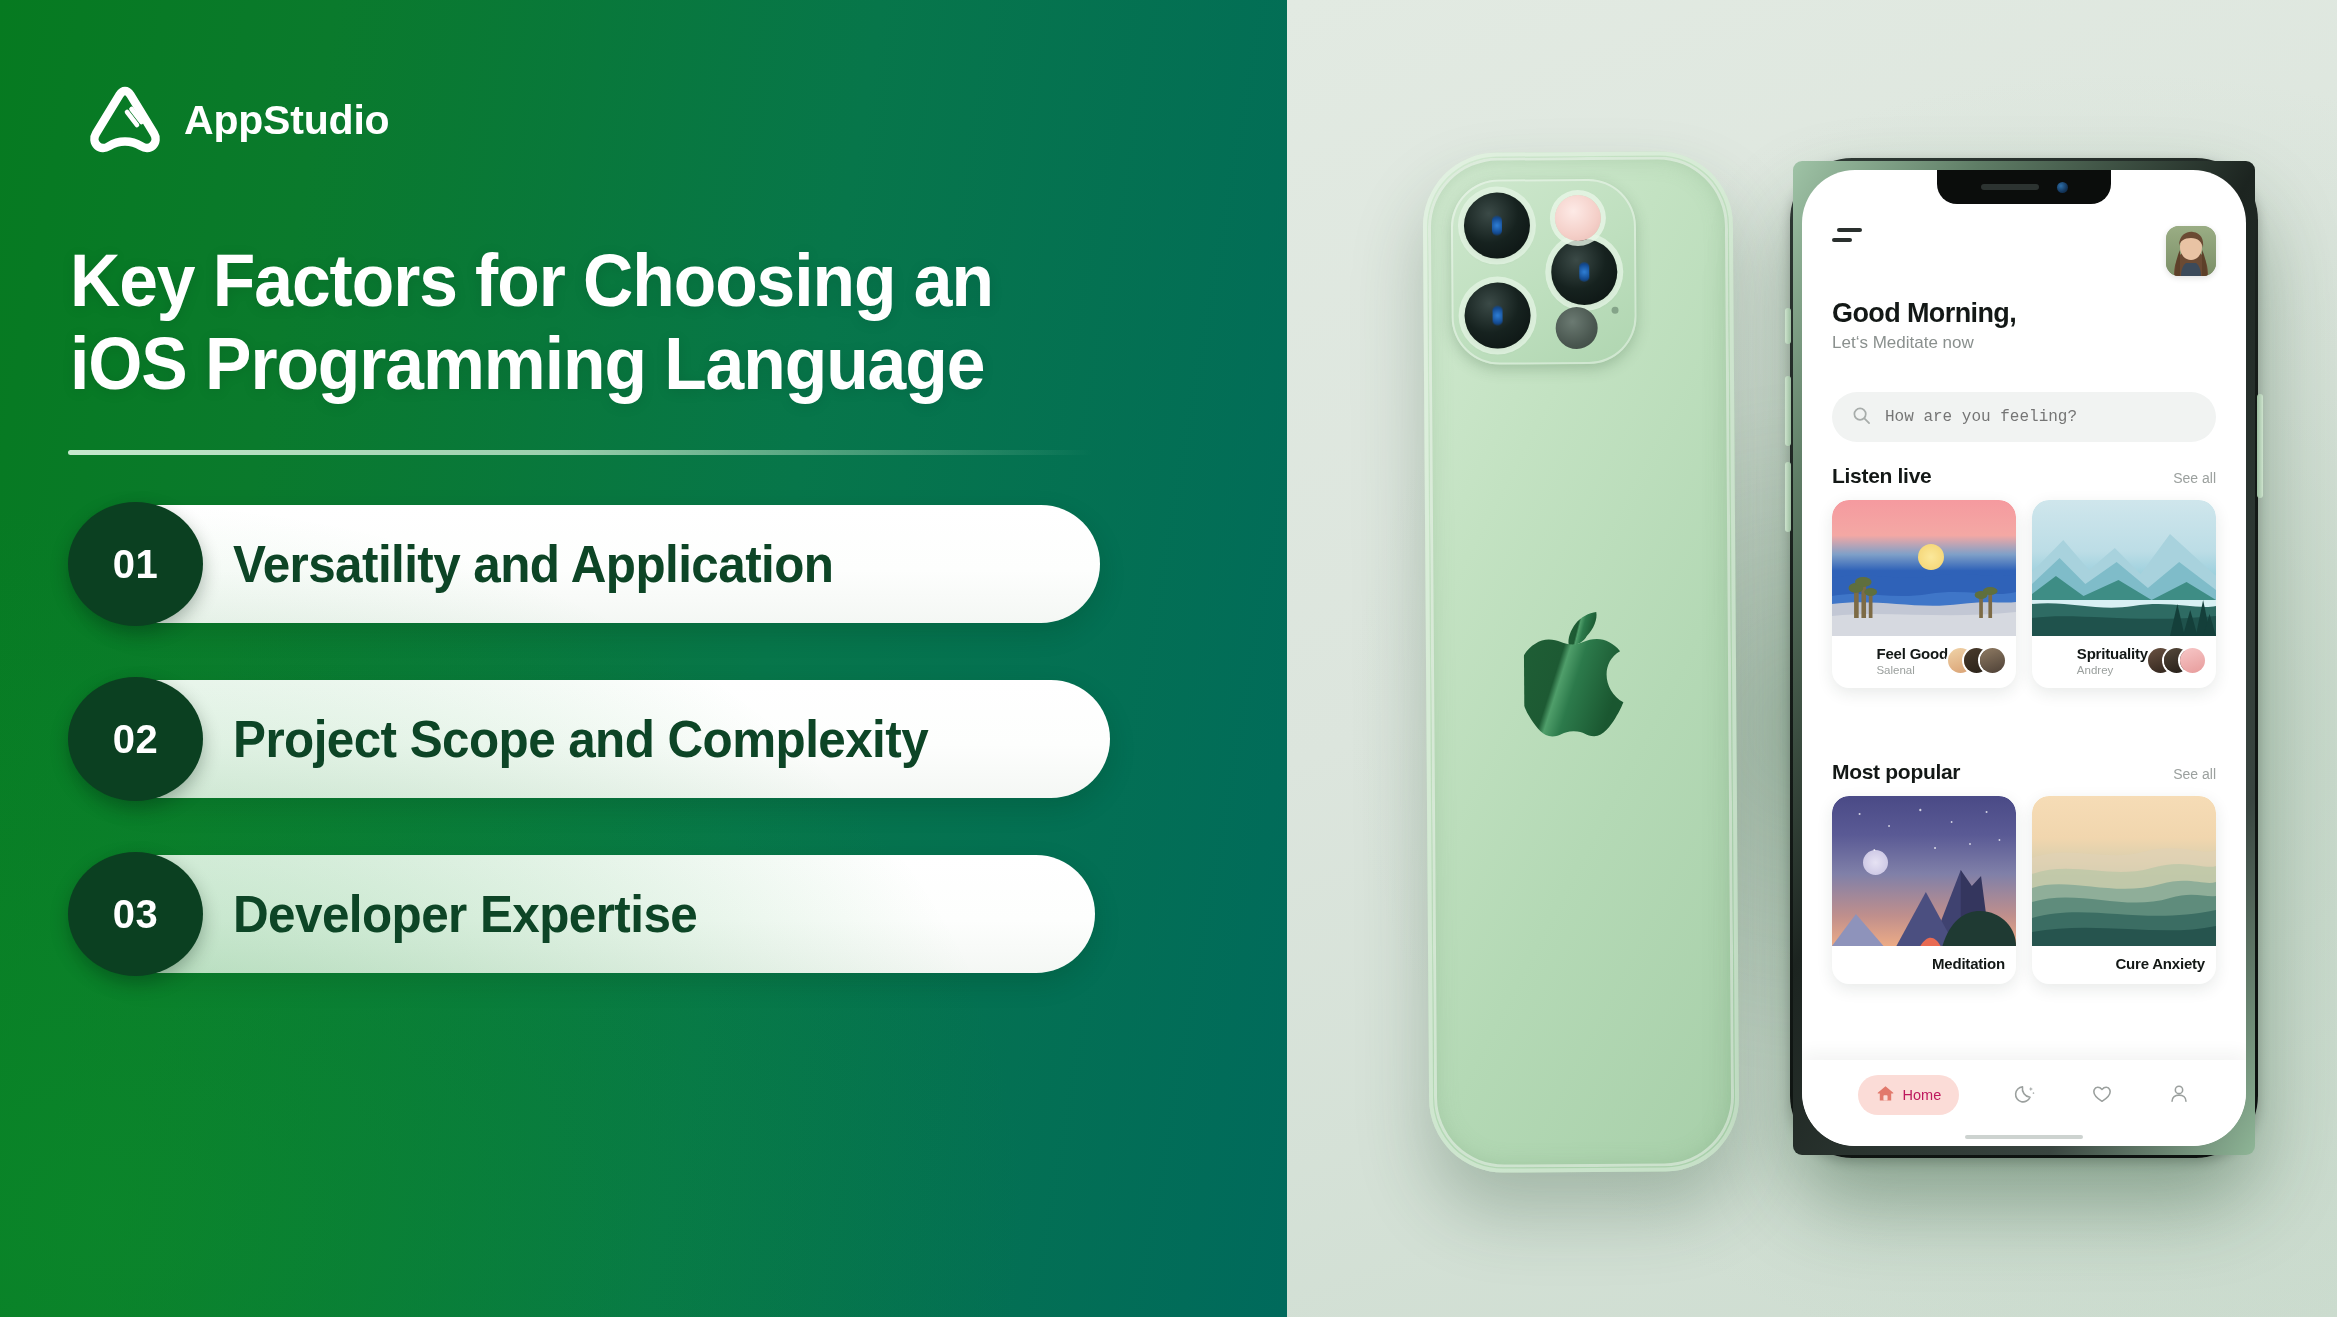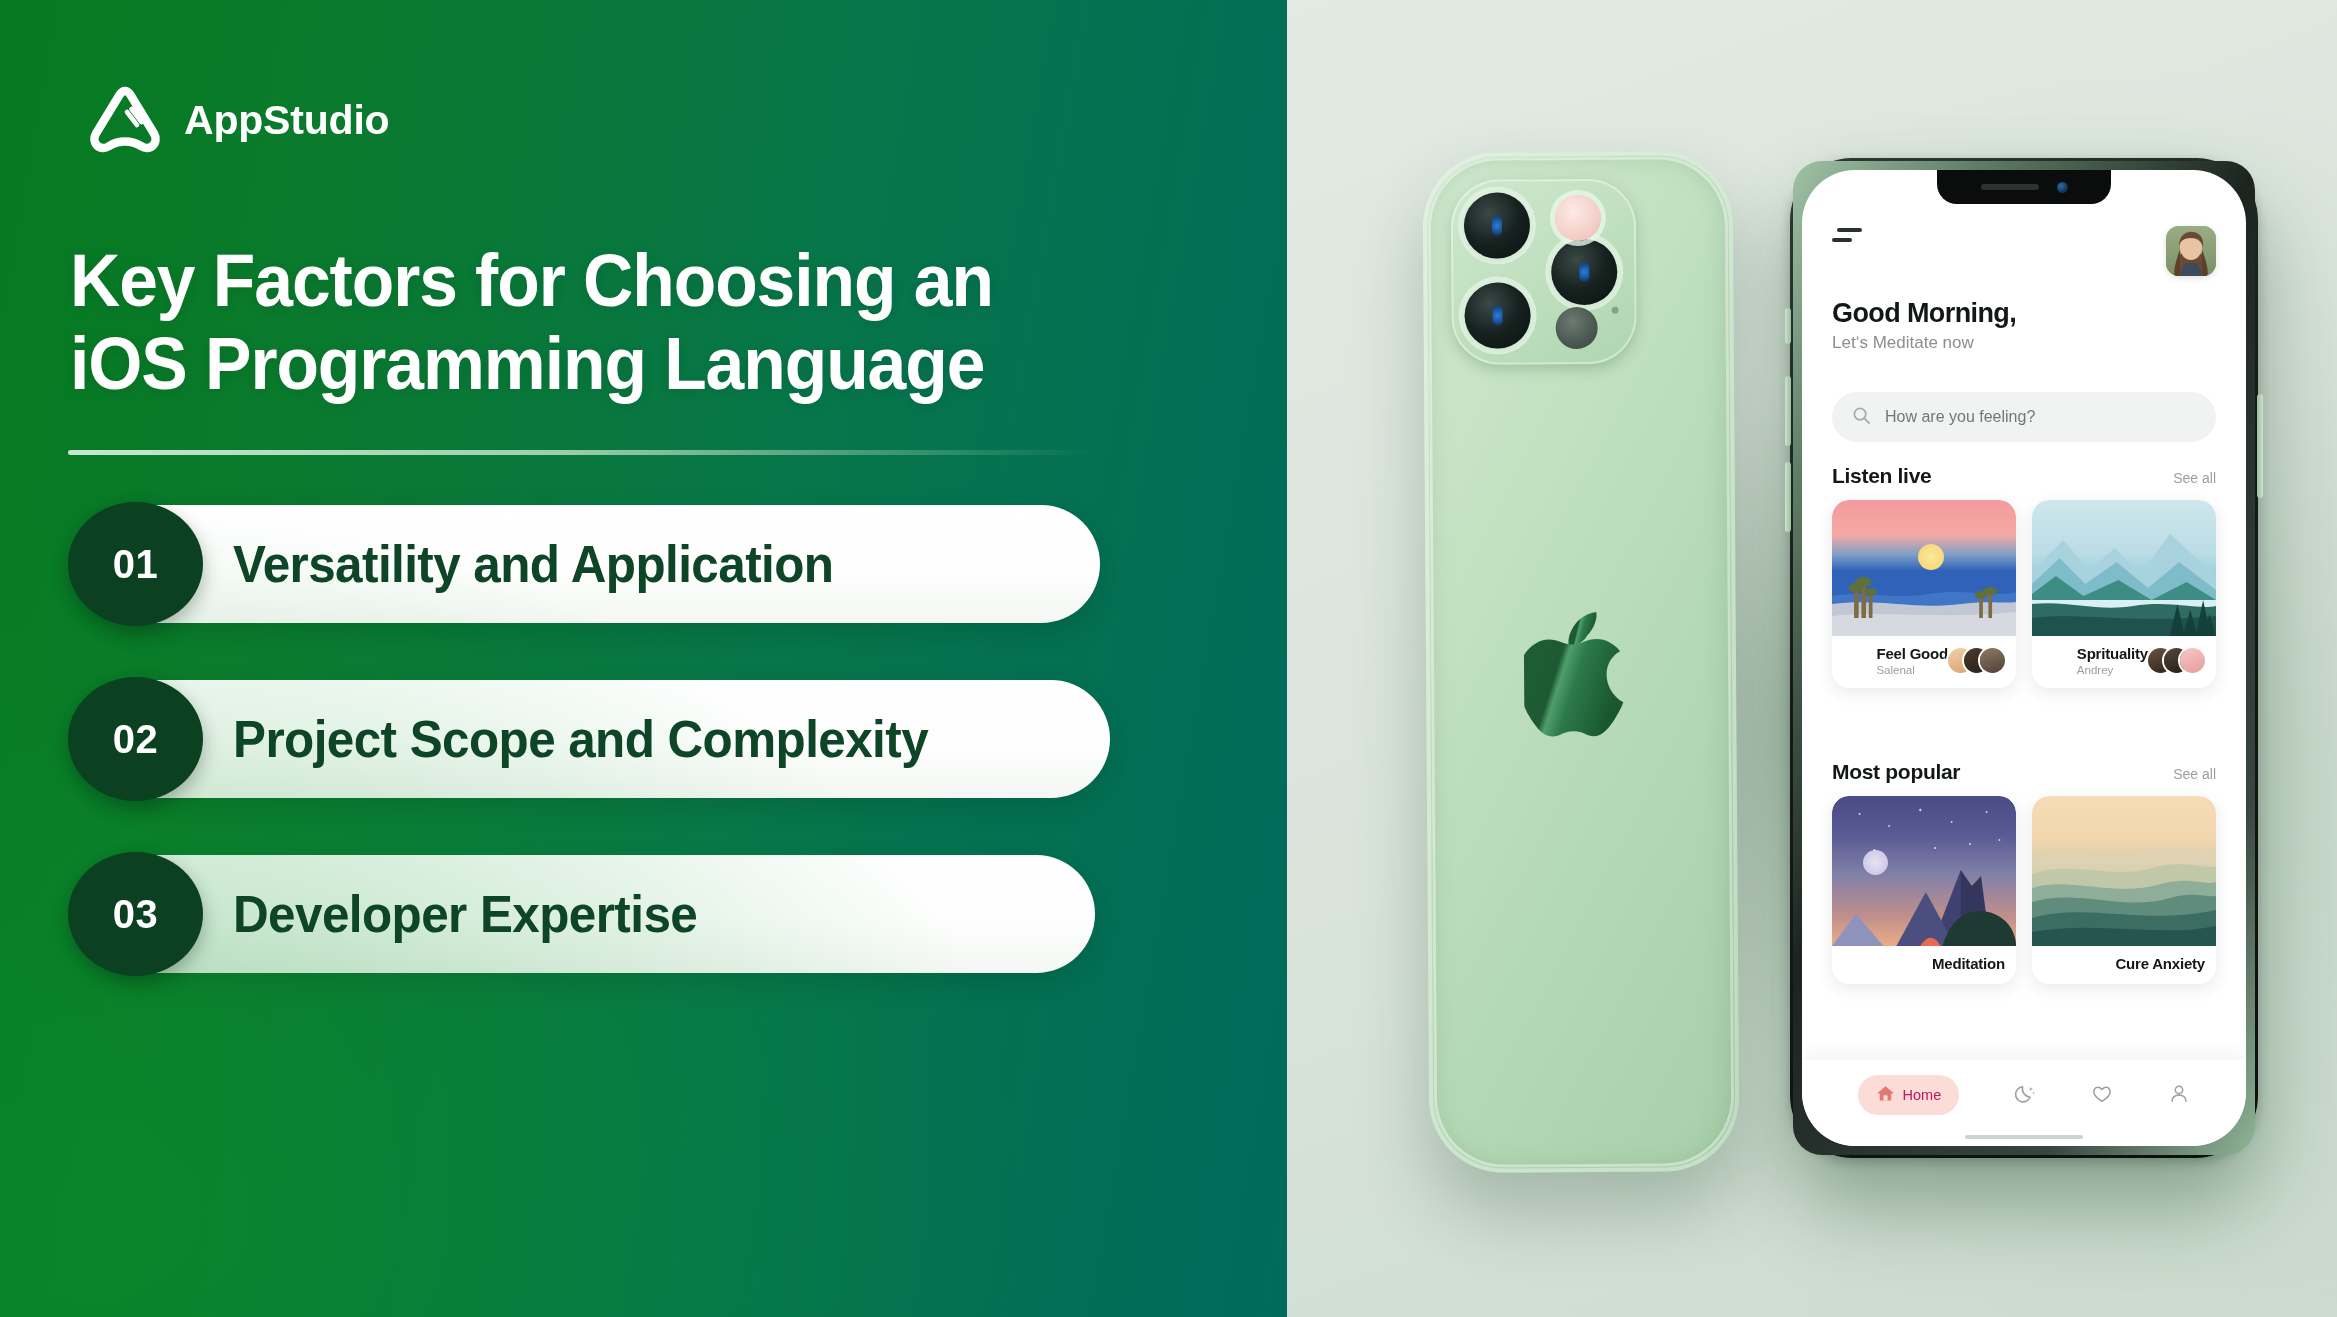--- a/index.html
+++ b/index.html
@@ -138,21 +138,21 @@
 
   
   .phone-front{
     position:absolute; left:1790px; top:158px; width:468px; height:1000px;
     border-radius:62px;
     background:linear-gradient(150deg,#2f3a35 0%,#151b18 40%,#0c110f 100%);
     box-shadow:0 46px 80px rgba(30,70,40,.38), 0 4px 12px rgba(0,0,0,.25);
     padding:9px;
   }
   .phone-front .bezel{
-    position:absolute; inset:3px; border-radius:29px;
+    position:absolute; inset:3px; border-radius:9px;
     background:linear-gradient(120deg,#9fc3a6 0%,#5f7d66 18%,#1c2420 45%,#394540 80%,#8fb697 100%);
     padding:7px;
   }
   .screen{
     position:absolute; inset:9px; border-radius:53px; background:#ffffff; overflow:hidden;
   }
   .notch{
     position:absolute; left:50%; top:0; transform:translateX(-50%);
     width:174px; height:34px; background:#0b0d0c;
     border-bottom-left-radius:20px; border-bottom-right-radius:20px; z-index:20;
@@ -182,21 +182,21 @@
   }
   .greet{ position:absolute; left:30px; top:128px; }
   .greet h1{ font-size:27px; font-weight:700; color:#131816; letter-spacing:-.6px; }
   .greet p{ font-size:17px; color:#8a908e; margin-top:4px; }
   .search{
     position:absolute; left:30px; right:30px; top:222px; height:50px; border-radius:25px;
     background:#f1f3f2; display:flex; align-items:center; padding:0 20px; gap:14px;
   }
   .search input{
     border:none; background:transparent; outline:none; font-size:16px; color:#9a9f9d;
-    font-family:Liberation Sans, sans-serif; width:100%;
+    font-family:Liberation Mono, monospace; width:100%;
   }
   .sec{ position:absolute; left:30px; right:30px; display:flex; align-items:baseline; justify-content:space-between; }
   .sec h2{ font-size:21px; font-weight:700; color:#131816; letter-spacing:-.3px; }
   .sec a{ font-size:14px; color:#9ba09e; text-decoration:none; }
   .sec-live{ top:294px;text-align:right; }
   .sec-pop{ top:590px; }
   .cards{ position:absolute; left:30px; right:30px; display:flex; gap:16px; }
   .cards-live{ top:330px; }
   .cards-pop{ top:626px; }
   .card{

